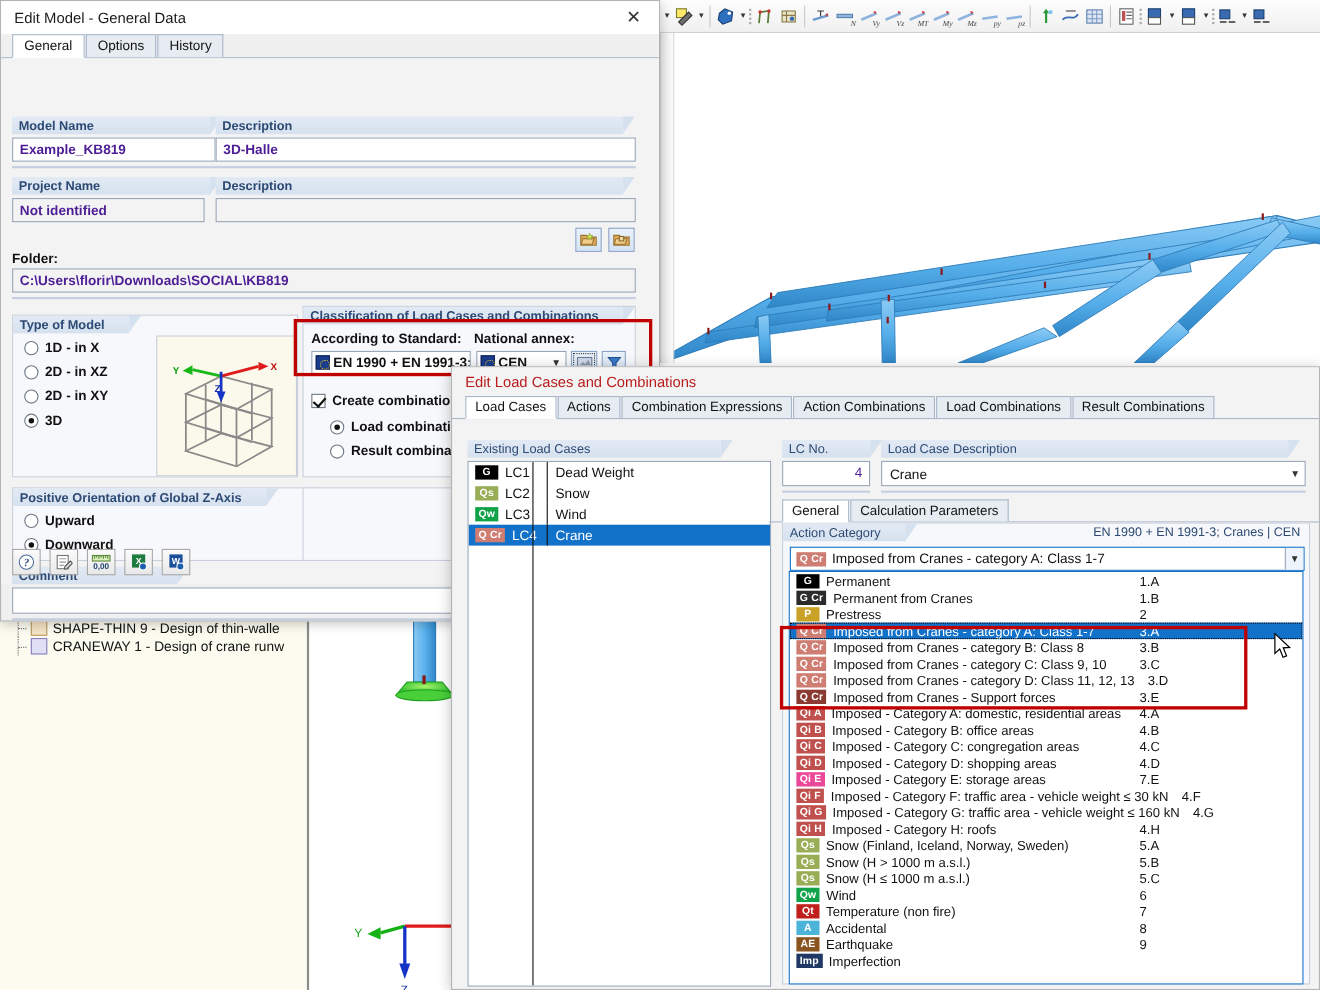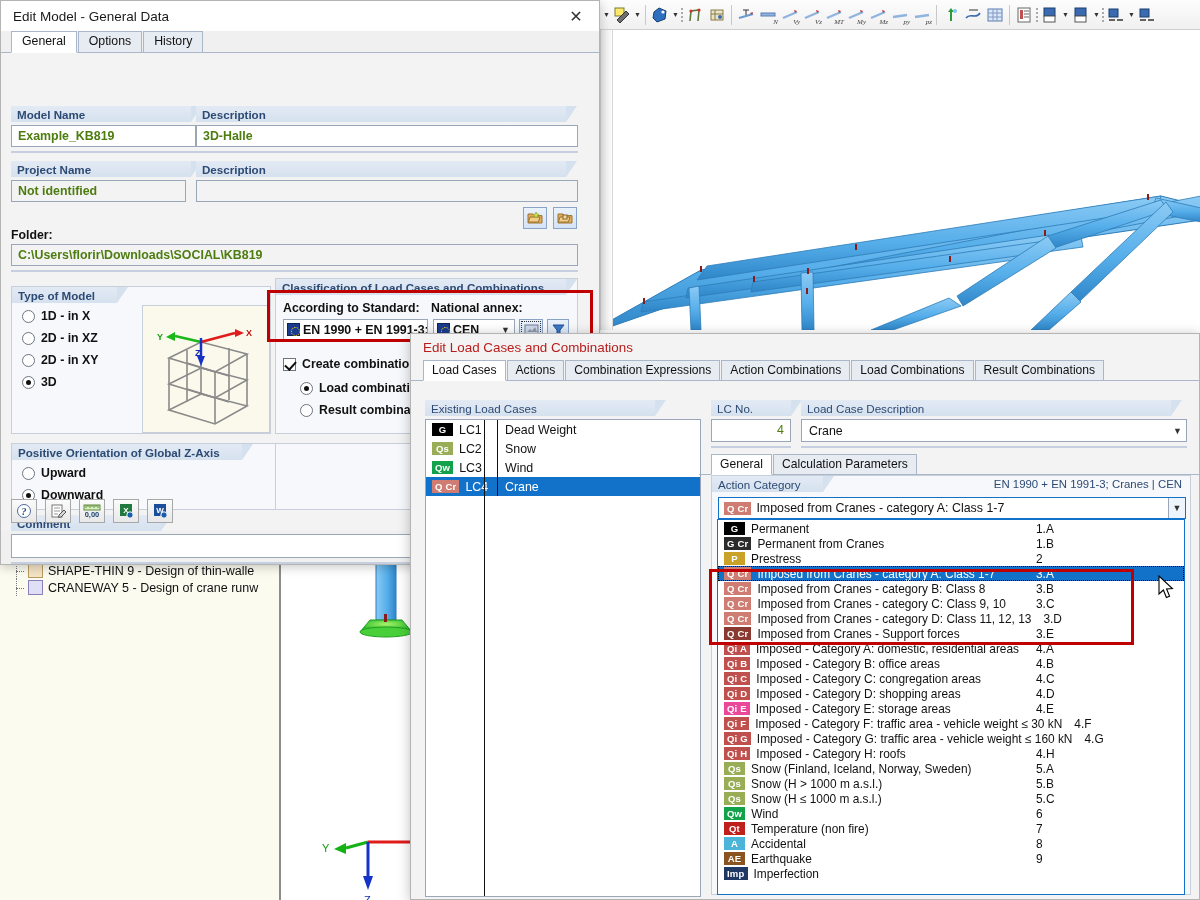--- a/index.html
+++ b/index.html
@@ -95,21 +95,21 @@
     position:absolute; height:16px; padding:1px 20px 0 6px;
     background: linear-gradient(#e2eaf4,#d6e1ef);
     color:#2c4a73; font-size:11.6px; line-height:15px; white-space:nowrap;
   }
   .fld-hdr::after{
     content:""; position:absolute; right:-11px; top:0; width:0;height:0;
     border-left: 11px solid #d6e1ef; border-bottom: 16px solid transparent;
   }
   .inp {
     position:absolute; background:#fff; border:1px solid #9aa7b8;
-    font-size:12.4px; color:#4d7c0f; padding: 2px 6px; line-height:16px; white-space:nowrap; overflow:hidden;
+    font-size:12.4px; color:#4c1d95; padding: 2px 6px; line-height:16px; white-space:nowrap; overflow:hidden;
   }
   .inp.ro { background:#f3f3f3; }
   .underline { position:absolute; height:2px; background:#c6cfe0; }
 
   .radio { display:flex; align-items:center; gap:6px; font-size:12.3px; color:#111; margin-bottom:8px; }
   .rdo { width:13px;height:13px;border-radius:50%;border:1px solid #6b7683; background:#fff; flex:none; position:relative;}
   .rdo.on::after{content:"";position:absolute;left:3px;top:3px;width:5px;height:5px;border-radius:50%;background:#111;}
   .chk { width:13px;height:13px;border:1px solid #6b7683;background:#fff;flex:none;position:relative;}
   .chk.on::after{
     content:""; position:absolute; left:3px; top:0px; width:5px;height:9px;
@@ -442,21 +442,21 @@
 
   <div class="tree-pane">
     <div class="tree-row" style="margin-top:2px;">
       <span class="tree-dots"></span>
       <span class="tree-ico shape"></span>
       <span>SHAPE-THIN 9 - Design of thin-walle</span>
     </div>
     <div class="tree-row">
       <span class="tree-dots"></span>
       <span class="tree-ico"></span>
-      <span>CRANEWAY 5 - Design of crane runw</span>
+      <span>CRANEWAY 1 - Design of crane runw</span>
     </div>
   </div>
 
   <div class="dlg-model">
     <div class="dlg-title">
       <span>Edit Model - General Data</span>
       <span class="dlg-close">✕</span>
     </div>
 
     <div class="tabs">
@@ -777,21 +777,21 @@
             <span class="dd-num">4.C</span>
           </div>
           <div class="dd-row">
             <span class="badge" style="background: rgb(192, 80, 77); color: rgb(255, 255, 255);">Qi D</span>
             <span class="dd-label">Imposed - Category D: shopping areas</span>
             <span class="dd-num">4.D</span>
           </div>
           <div class="dd-row">
             <span class="badge" style="background: #ec4899; color: rgb(255, 255, 255);">Qi E</span>
             <span class="dd-label">Imposed - Category E: storage areas</span>
-            <span class="dd-num">4.E</span>
+            <span class="dd-num">7.E</span>
           </div>
           <div class="dd-row">
             <span class="badge" style="background: rgb(192, 80, 77); color: rgb(255, 255, 255);">Qi F</span>
             <span class="dd-label">Imposed - Category F: traffic area - vehicle weight ≤ 30 kN</span>
             <span class="dd-num">4.F</span>
           </div>
           <div class="dd-row">
             <span class="badge" style="background: rgb(192, 80, 77); color: rgb(255, 255, 255);">Qi G</span>
             <span class="dd-label">Imposed - Category G: traffic area - vehicle weight ≤ 160 kN</span>
             <span class="dd-num">4.G</span>

